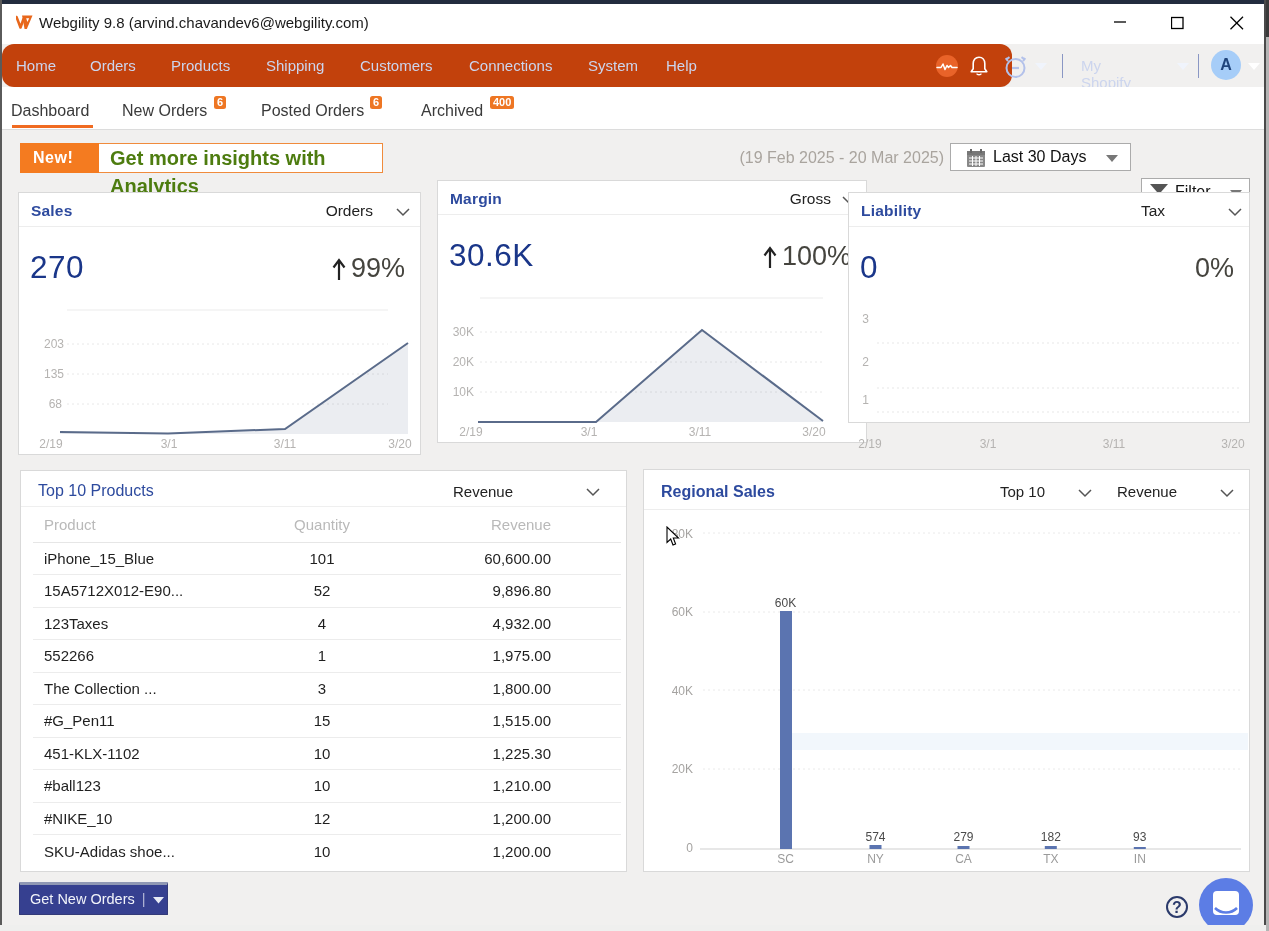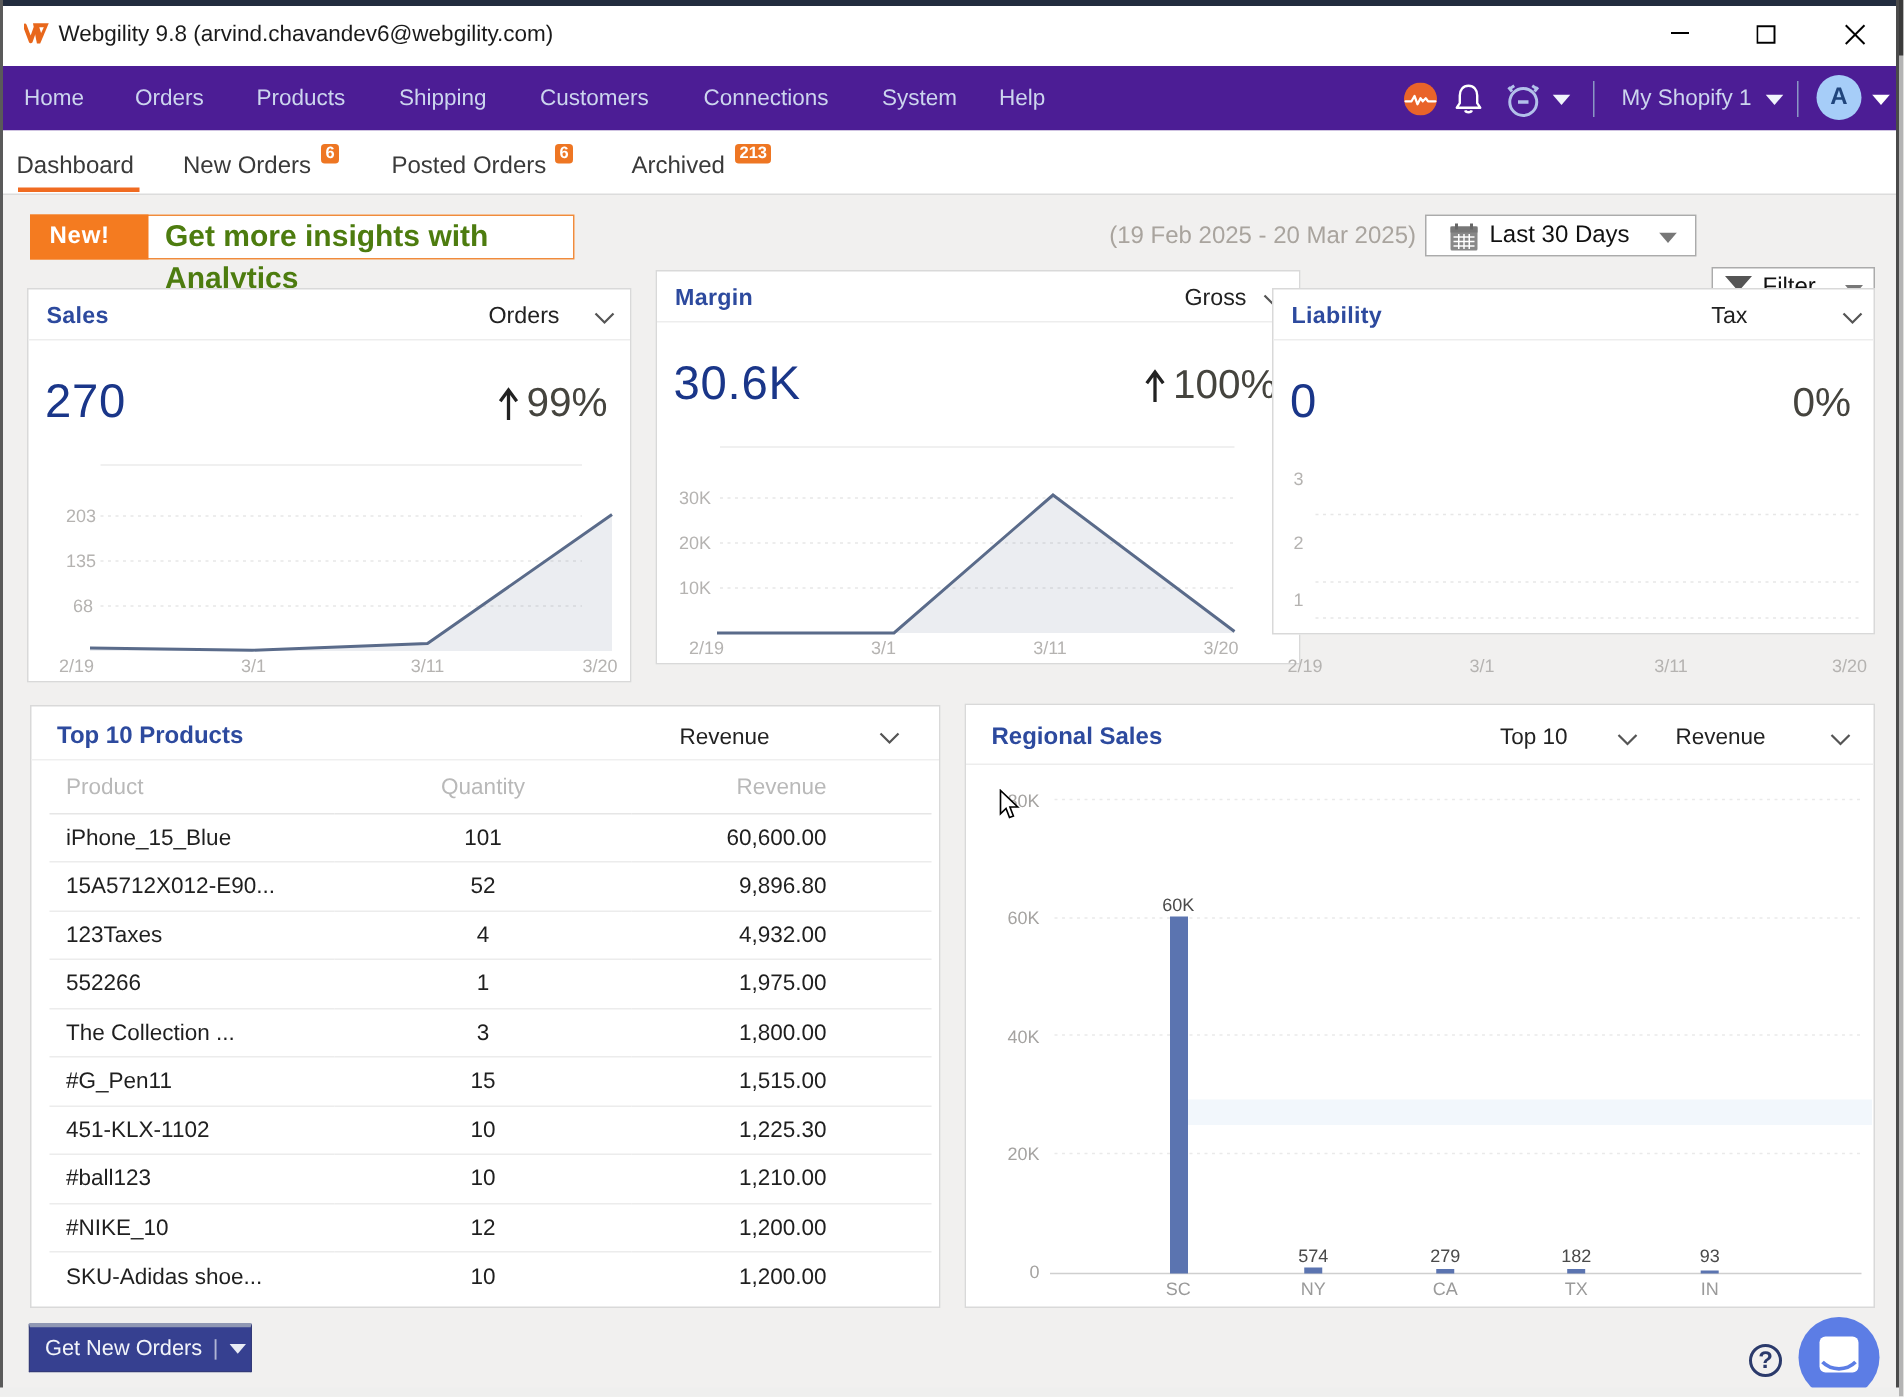--- a/index.html
+++ b/index.html
@@ -8,21 +8,21 @@
 #app { position:absolute; left:0; top:0; width:1266px; height:925px; background:#f1f0ef; border-left:2px solid #5a5a5a; border-right:2px solid #4a4a4a; overflow:hidden; }
 #rightstrip { position:absolute; left:1266px; top:0; width:3px; height:931px; background:#b4b4b4; }
 #rightstrip .dark { position:absolute; top:0; left:0; width:3px; height:37px; background:#3a3a3a; }
 
 
 #topline { position:absolute; left:0; top:0; width:1264px; height:4px; background:#222c3e; }
 #titlebar { position:absolute; left:0; top:4px; width:1262px; height:40px; background:#ffffff; }
 #titlebar .title { position:absolute; left:37px; top:10px; font-size:15px; color:#1a1a1a; }
 .winbtn { position:absolute; top:0; width:14px; height:40px; }
 
-#nav { position:absolute; left:0; top:44px; width:1264px; height:43px; background:#4c1d95; }
+#nav { position:absolute; left:0; top:44px; width:1010px; height:43px; background:#c2410c;border-radius:12px; }
 #nav .item { position:absolute; top:13px; font-size:15px; color:#ccd5ee; }
 
 #tabs { position:absolute; left:0; top:87px; width:1262px; height:43px; background:#ffffff; border-bottom:1px solid #dcdcdc; }
 .tab { position:absolute; top:15px; font-size:16px; color:#3a3a3a; }
 .badge { position:absolute; top:9px; background:#ee7623; color:#fff; font-size:11px; font-weight:bold; border-radius:2.5px; padding:0 3px; line-height:13px; height:13px; }
 #dashline { position:absolute; left:10px; top:38px; width:81px; height:3px; background:#f06b21; }
 
 
 #banner { position:absolute; left:18px; top:143px; width:363px; height:30px; border:1px solid #f08b3c; background:#fff; }
 #banner .new { position:absolute; left:-1px; top:-1px; width:79px; height:30px; background:#f47b20; color:#fff; font-weight:bold; font-size:16px; letter-spacing:0.5px; text-align:left; padding-left:13px; line-height:30px; }
@@ -125,21 +125,21 @@
       </svg>
   </div>
   <div id="tabs">
     <span class="tab" style="left:9px">Dashboard</span>
     <div id="dashline"></div>
     <span class="tab" style="left:120px">New Orders</span>
     <span class="badge" style="left:212px">6</span>
     <span class="tab" style="left:259px">Posted Orders</span>
     <span class="badge" style="left:368px">6</span>
     <span class="tab" style="left:419px">Archived</span>
-    <span class="badge" style="left:488px">213</span>
+    <span class="badge" style="left:488px">400</span>
   </div>
 
   <div id="banner">
     <div class="new">New!</div>
     <div class="msg">Get more insights with Analytics</div>
   </div>
   <div id="daterange">(19 Feb 2025 - 20 Mar 2025)</div>
   <div class="toolbtn" id="btn-days">
     <svg style="position:absolute;left:15px;top:4px" width="20" height="20" viewBox="0 0 20 20">
       <rect x="1" y="3" width="18" height="16" rx="1" fill="#888"></rect>
@@ -263,21 +263,21 @@
         <text x="21" y="145">2/19</text>
           <text x="139" y="145">3/1</text>
           <text x="265" y="145">3/11</text>
           <text x="384" y="145">3/20</text>
       </g>
     </svg>
   </div>
 
   <div class="card" id="card4">
     <div id="c4head">
-      <span style="position:absolute;left:17px;top:11px;font-size:16px;font-weight:bold;color:#2d4a9e">Top 10 Products</span>
+      <span style="position:absolute;left:17px;top:11px;font-size:16px;font-weight:normal;color:#2d4a9e">Top 10 Products</span>
       <span style="position:absolute;left:432px;top:12px;font-size:15px;color:#222">Revenue</span>
       <svg style="position:absolute;left:565px;top:17px" width="14" height="9">
           <path d="M1 1 L7 7 L13 1" fill="none" stroke="#555" stroke-width="1.5"></path>
         </svg>
     </div>
     <table id="tbl">
       <tbody>
           <tr>
             <th style="width:190px;padding-left:11px">Product</th>
             <th class="c" style="width:198px">Quantity</th>

